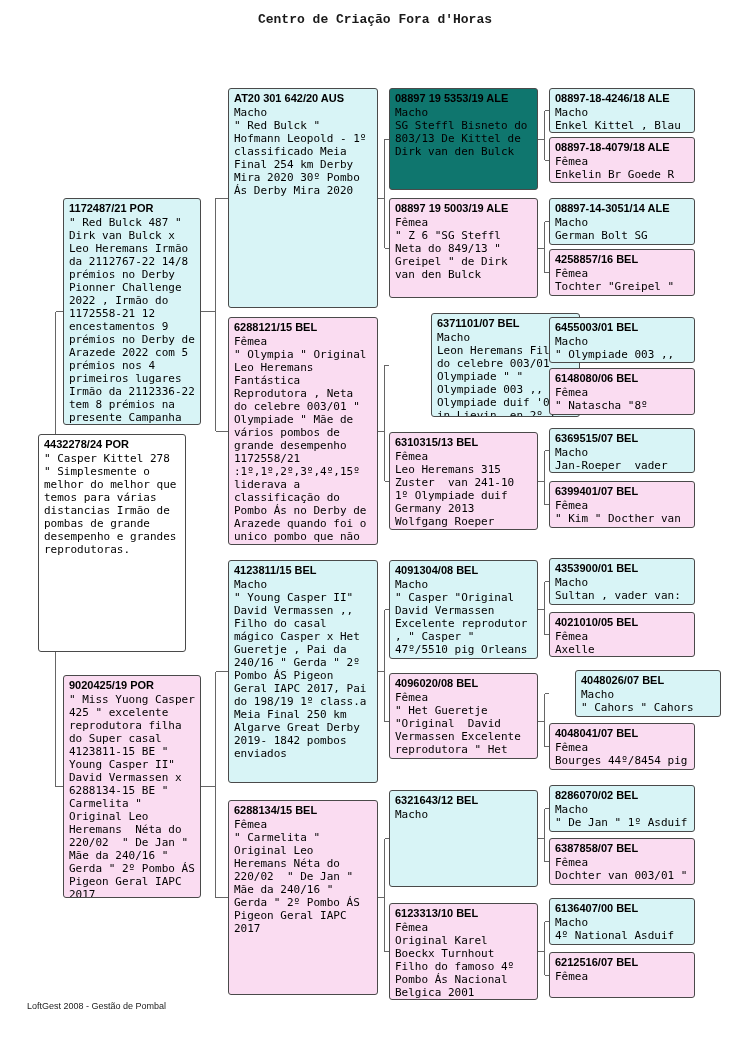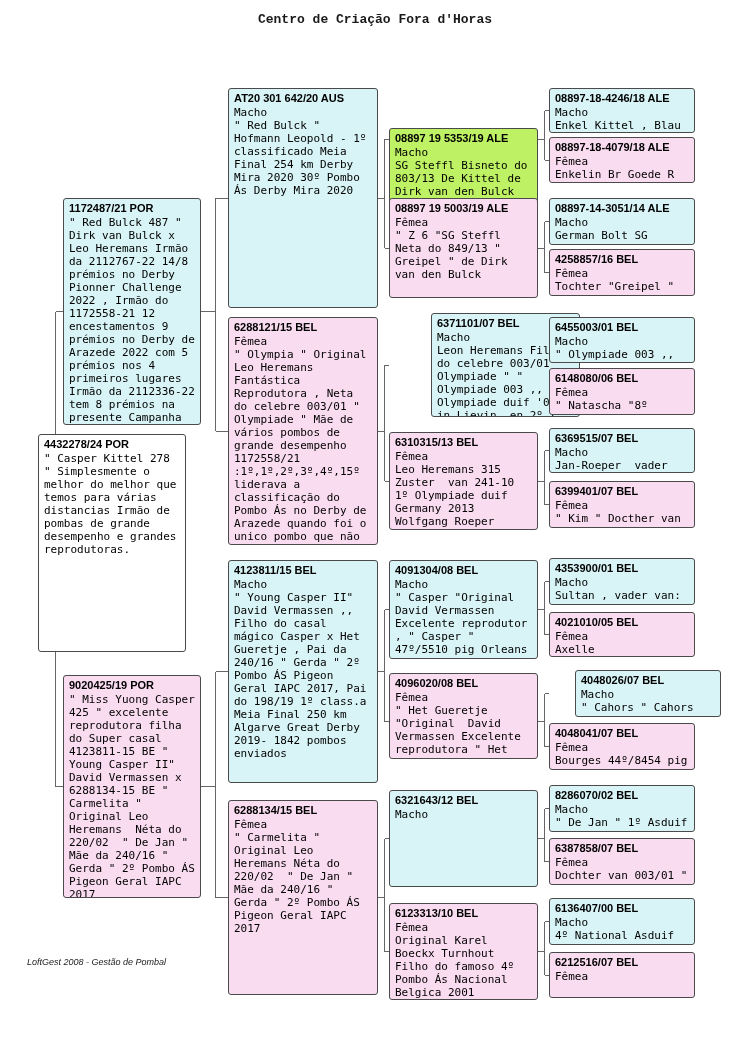--- a/index.html
+++ b/index.html
@@ -1,21 +1,21 @@
 <!DOCTYPE html>
 <html><head>
 <meta charset="utf-8">
 <style>
   html,body{margin:0;padding:0;background:#fff;}
   .page{position:relative;width:750px;height:1060px;background:#ffffff;overflow:hidden;
         font-family:"DejaVu Sans Mono",monospace;}
   .title{position:absolute;top:12px;left:0;width:100%;text-align:center;
          font-family:Liberation Mono, monospace;font-weight:bold;font-size:13px;color:#1a1a1a;}
-  .footer{position:absolute;left:27px;top:957px;font-family:"Liberation Sans",sans-serif;
-          font-size:9px;color:#222;font-style:italic;}
+  .footer{position:absolute;left:27px;top:1001px;font-family:"Liberation Sans",sans-serif;
+          font-size:9px;color:#222;}
   #connectors{position:absolute;left:0;top:0;pointer-events:none;}
   .box{position:absolute;box-sizing:border-box;border:1px solid #4a4a4a;border-radius:3px;
        padding:2px 4px 2px 5px;overflow:hidden;background:#fff;}
   .box-id{font-family:"Liberation Sans",sans-serif;font-weight:bold;font-size:11px;
           line-height:14px;margin-bottom:1px;color:#000;white-space:nowrap;}
   .box-sex,.box-text{font-size:11px;line-height:13px;color:#000;white-space:pre-wrap;word-wrap:break-word;}
 </style>
 </head>
 <body>
 
@@ -109,21 +109,21 @@
       <div class="box" style="left: 228px; top: 560px; width: 150px; height: 223px; background: rgb(216, 244, 246);">
         <div class="box-id">4123811/15 BEL</div>
         <div class="box-sex">Macho</div>
         <div class="box-text">" Young Casper II" David Vermassen ,, Filho do casal mágico Casper x Het Gueretje , Pai da 240/16 " Gerda " 2º Pombo ÁS Pigeon Geral IAPC 2017, Pai do 198/19 1º class.a Meia Final 250 km Algarve Great Derby 2019- 1842 pombos enviados</div>
       </div>
       <div class="box" style="left: 228px; top: 800px; width: 150px; height: 195px; background: rgb(250, 220, 241);">
         <div class="box-id">6288134/15 BEL</div>
         <div class="box-sex">Fêmea</div>
         <div class="box-text">" Carmelita " Original Leo Heremans Néta do 220/02  " De Jan " Mãe da 240/16 " Gerda " 2º Pombo ÁS Pigeon Geral IAPC 2017</div>
       </div>
-      <div class="box" style="left: 389px; top: 88px; width: 149px; height: 102px; background: #bef264; margin-top: 40px;">
+      <div class="box" style="left: 389px; top: 88px; width: 149px; height: 102px; background: #0f766e;">
         <div class="box-id">08897 19 5353/19 ALE</div>
         <div class="box-sex">Macho</div>
         <div class="box-text">SG Steffl Bisneto do 803/13 De Kittel de Dirk van den Bulck</div>
       </div>
       <div class="box" style="left: 389px; top: 198px; width: 149px; height: 100px; background: rgb(250, 220, 241);">
         <div class="box-id">08897 19 5003/19 ALE</div>
         <div class="box-sex">Fêmea</div>
         <div class="box-text">" Z 6 "SG Steffl Neta do 849/13 " Greipel " de Dirk van den Bulck</div>
       </div>
       <div class="box" style="left: 389px; top: 313px; width: 149px; height: 104px; background: rgb(216, 244, 246); margin-left: 42px;">

